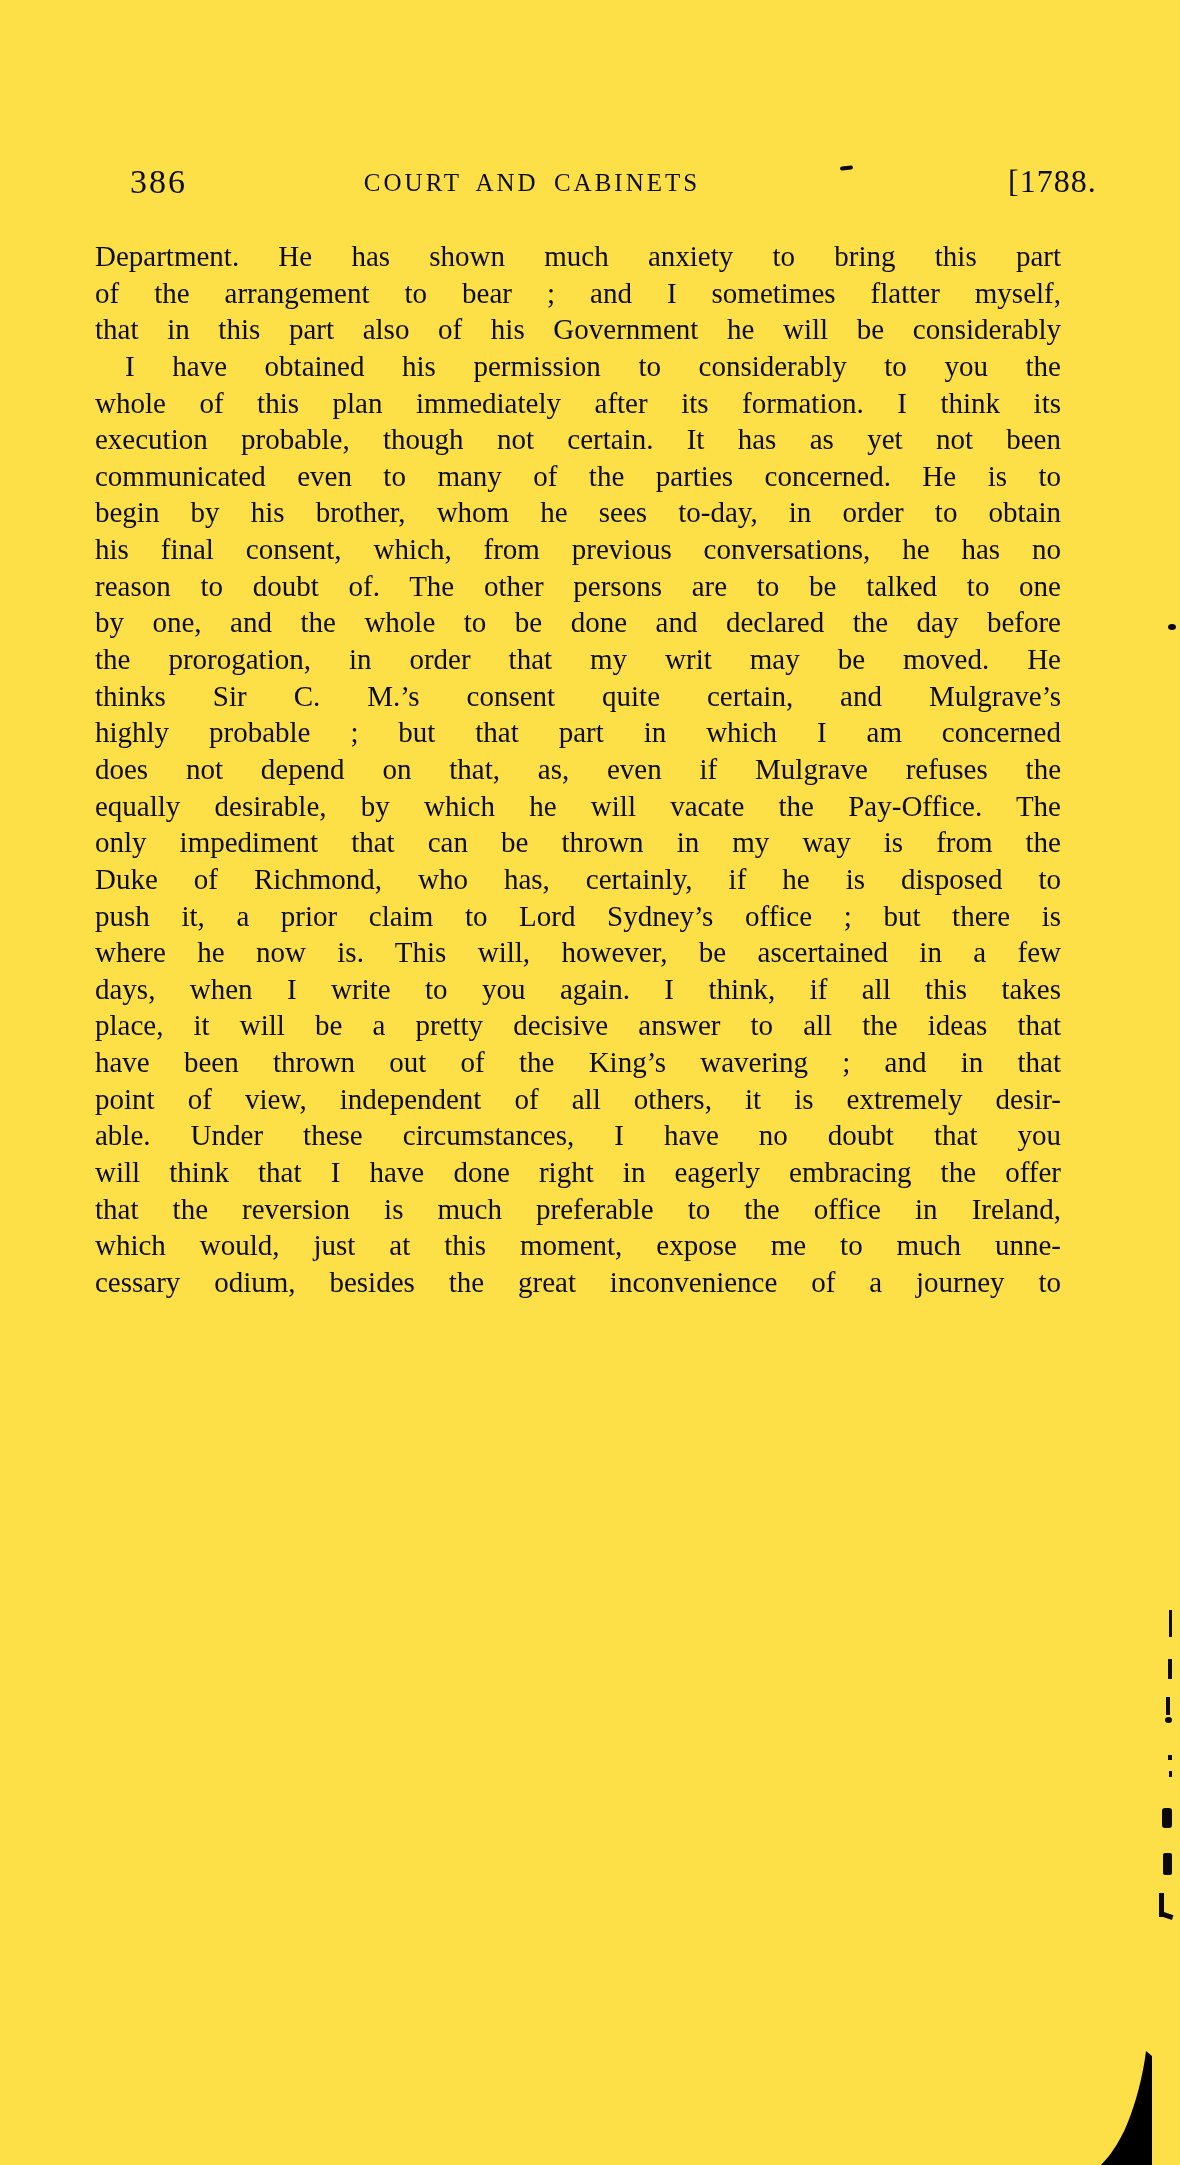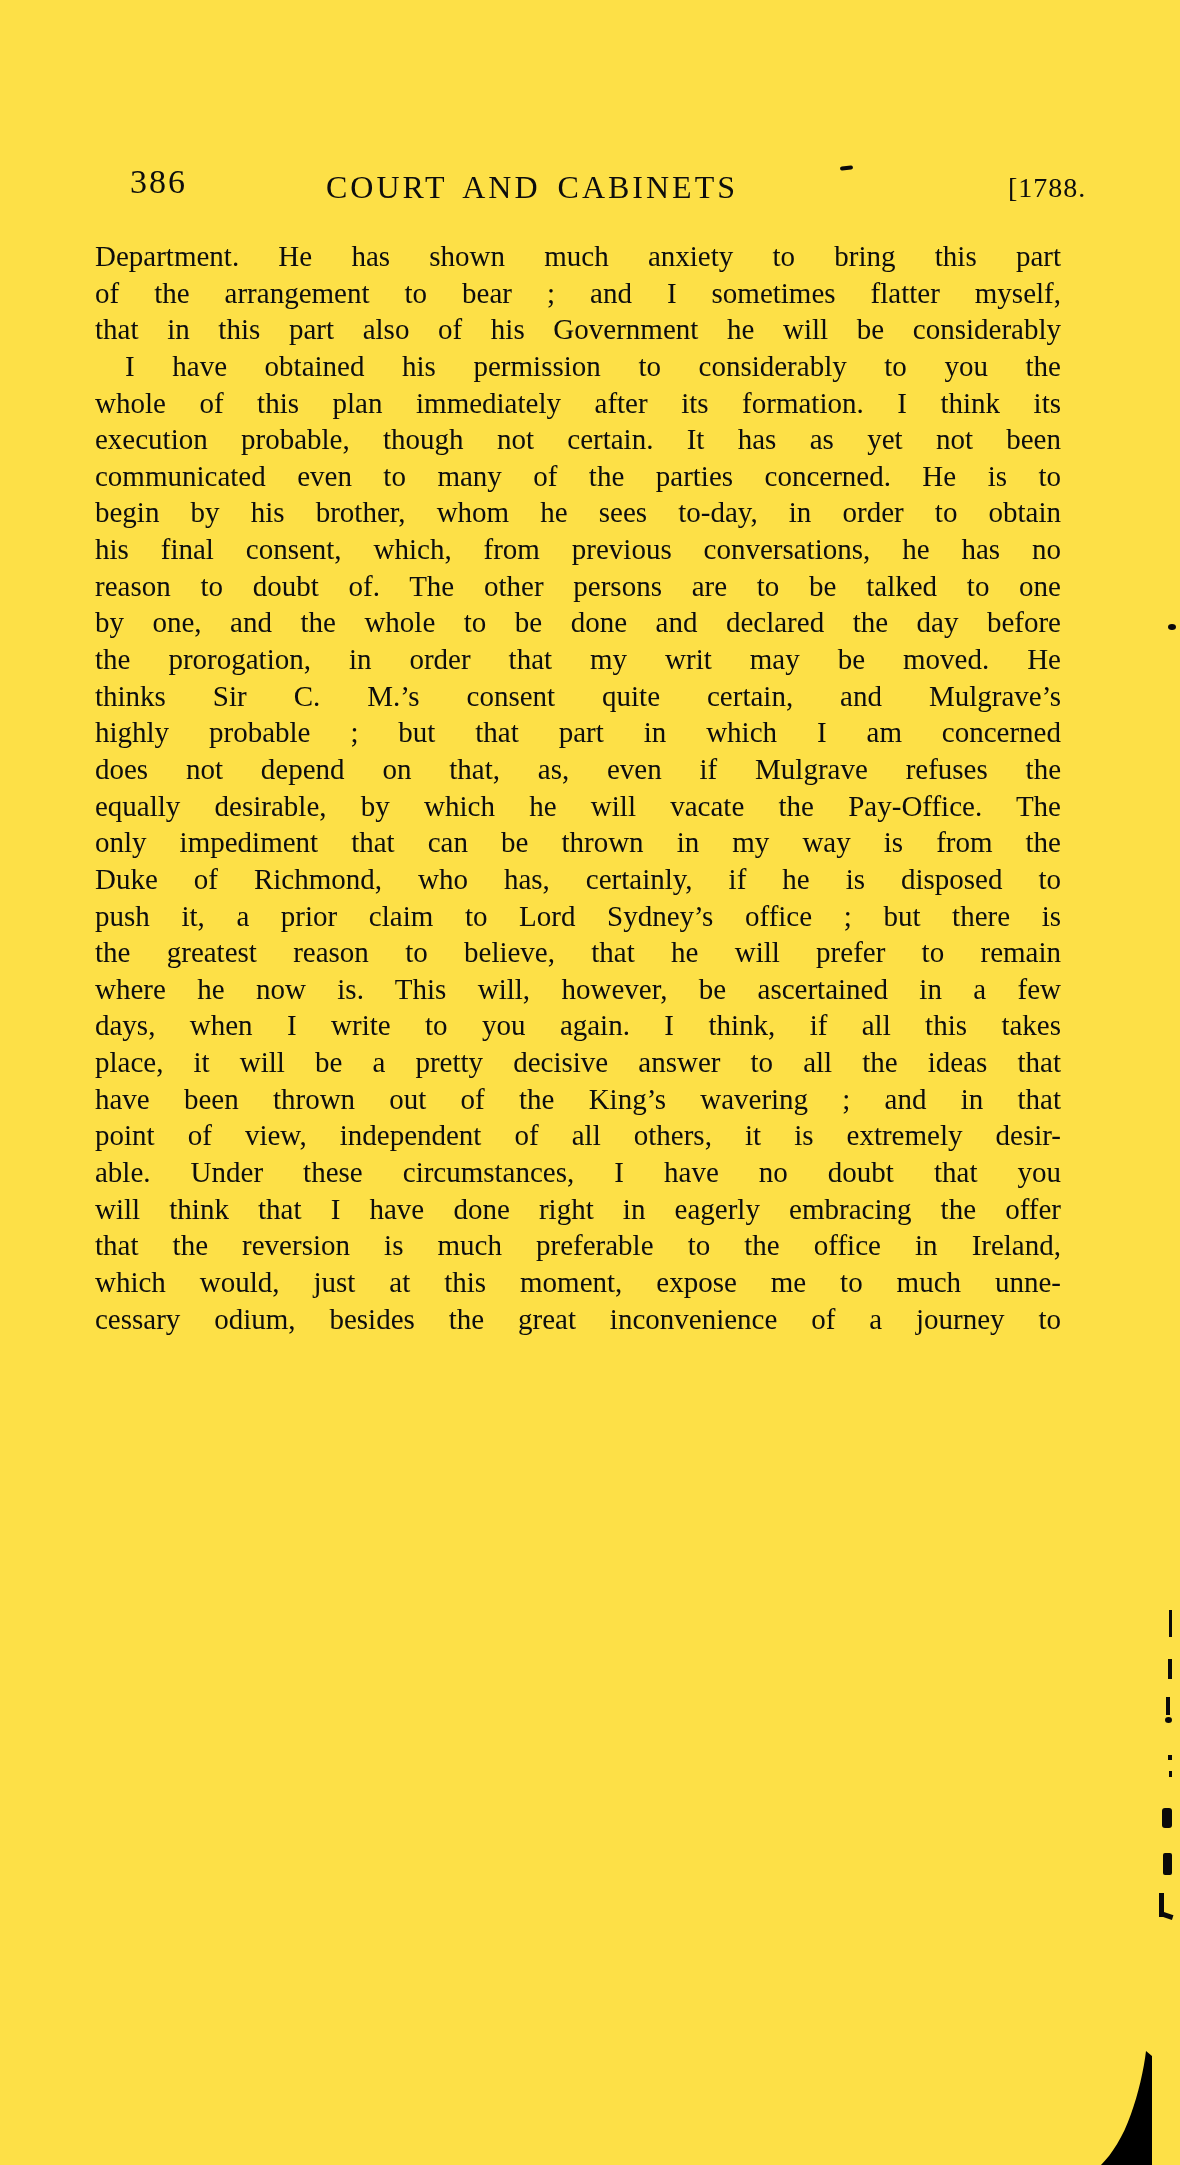--- a/index.html
+++ b/index.html
@@ -23,28 +23,28 @@
     position: absolute;
     left: 130px; top: 163px;
     font-size: 34px;
     letter-spacing: 2px;
   }
   .head-title {
     position: absolute;
     left: 0; top: 169px;
     width: 1064px;
     text-align: center;
-    font-size: 32px;
+    font-size: 25px;
     letter-spacing: 3px;
     word-spacing: 6px;
   }
   .head-date {
     position: absolute;
-    left: 1008px; top: 172px;
-    font-size: 28px;
+    left: 1008px; top: 163px;
+    font-size: 32px;
     letter-spacing: 1px;
   }
   
   .page-body {
     position: absolute;
     left: 95px;
     top: 238px;
     width: 966px;
     font-size: 29px;
   }
@@ -98,21 +98,20 @@
       <div class="line j">reason to doubt of.  The other persons are to be talked to one</div>
       <div class="line j">by one, and the whole to be done and declared the day before</div>
       <div class="line j">the prorogation, in order that my writ may be moved.  He</div>
       <div class="line j">thinks Sir C. M.’s consent quite certain, and Mulgrave’s</div>
       <div class="line j">highly probable ; but that part in which I am concerned</div>
       <div class="line j">does not depend on that, as, even if Mulgrave refuses the</div>
       <div class="line j">equally desirable, by which he will vacate the Pay-Office.  The</div>
       <div class="line j">only impediment that can be thrown in my way is from the</div>
       <div class="line j">Duke of Richmond, who has, certainly, if he is disposed to</div>
       <div class="line j">push it, a prior claim to Lord Sydney’s office ; but there is</div>
-      <div class="line j">the greatest reason to believe, that he will prefer to remain</div>
       <div class="line j">where he now is.  This will, however, be ascertained in a few</div>
       <div class="line j">days, when I write to you again.  I think, if all this takes</div>
       <div class="line j">place, it will be a pretty decisive answer to all the ideas that</div>
       <div class="line j">have been thrown out of the King’s wavering ; and in that</div>
       <div class="line j">point of view, independent of all others, it is extremely desir-</div>
       <div class="line j">able.  Under these circumstances, I have no doubt that you</div>
       <div class="line j">will think that I have done right in eagerly embracing the offer</div>
       <div class="line j">that the reversion is much preferable to the office in Ireland,</div>
       <div class="line j">which would, just at this moment, expose me to much unne-</div>
       <div class="line j">cessary odium, besides the great inconvenience of a journey to</div>

